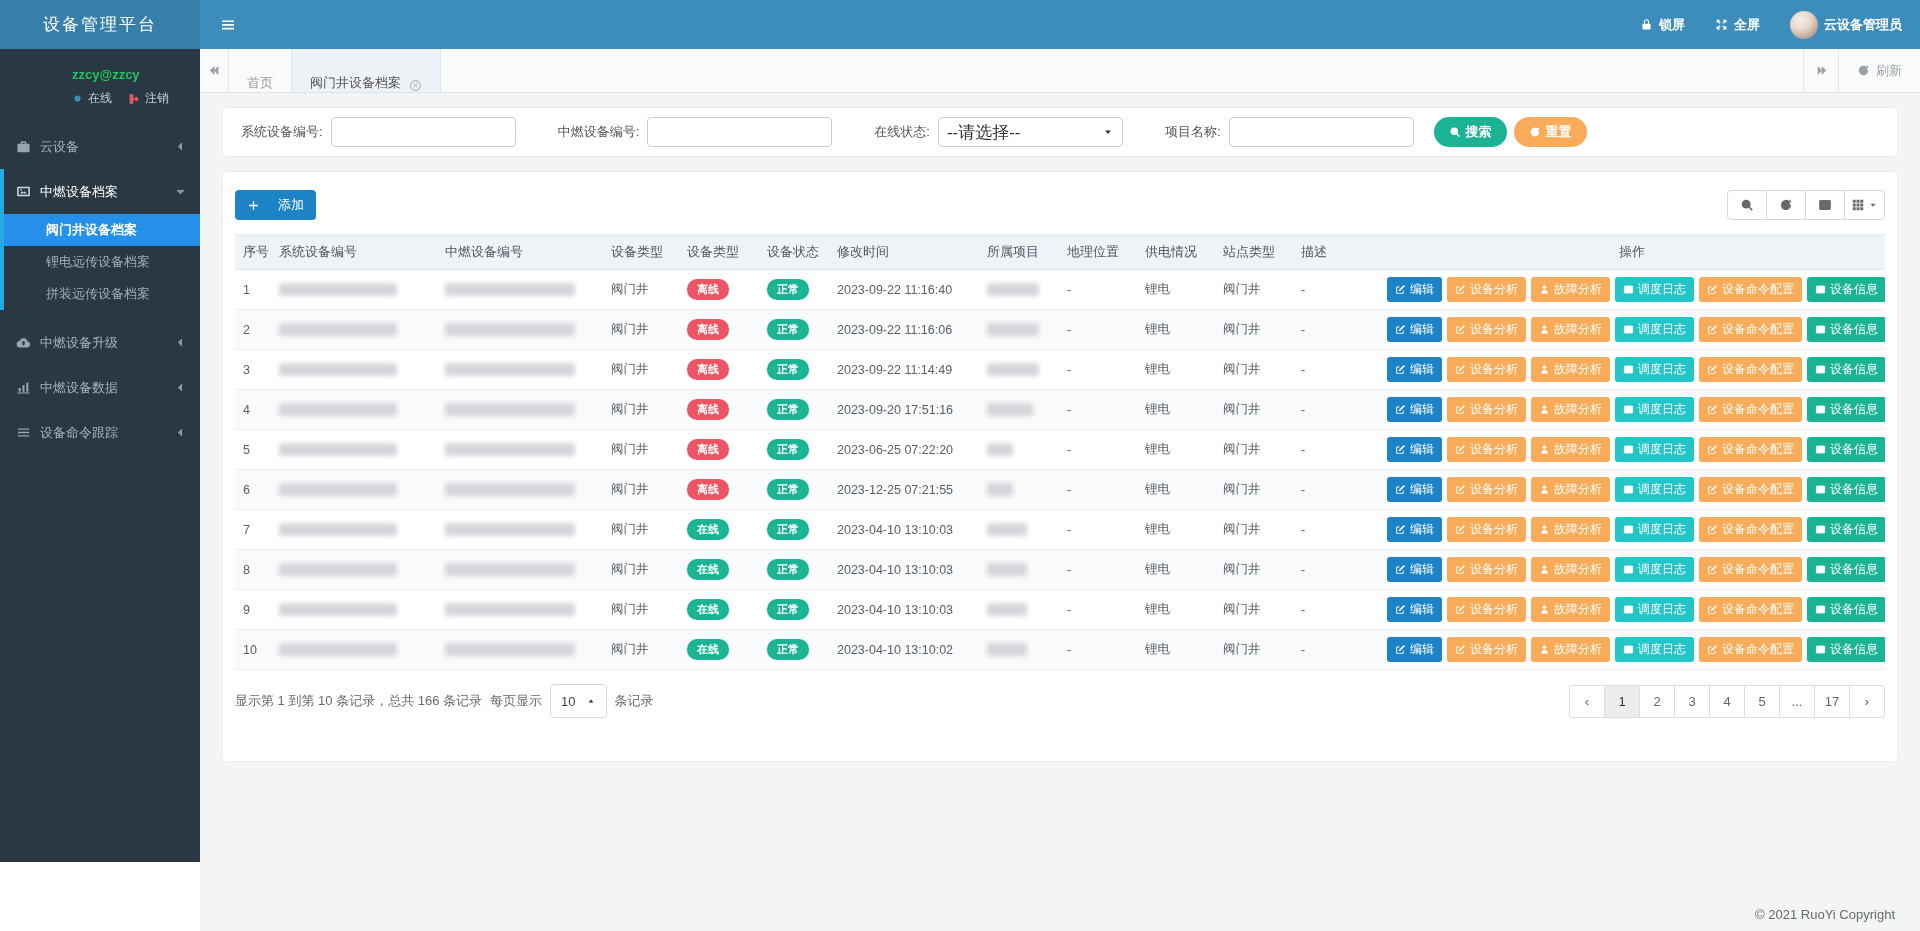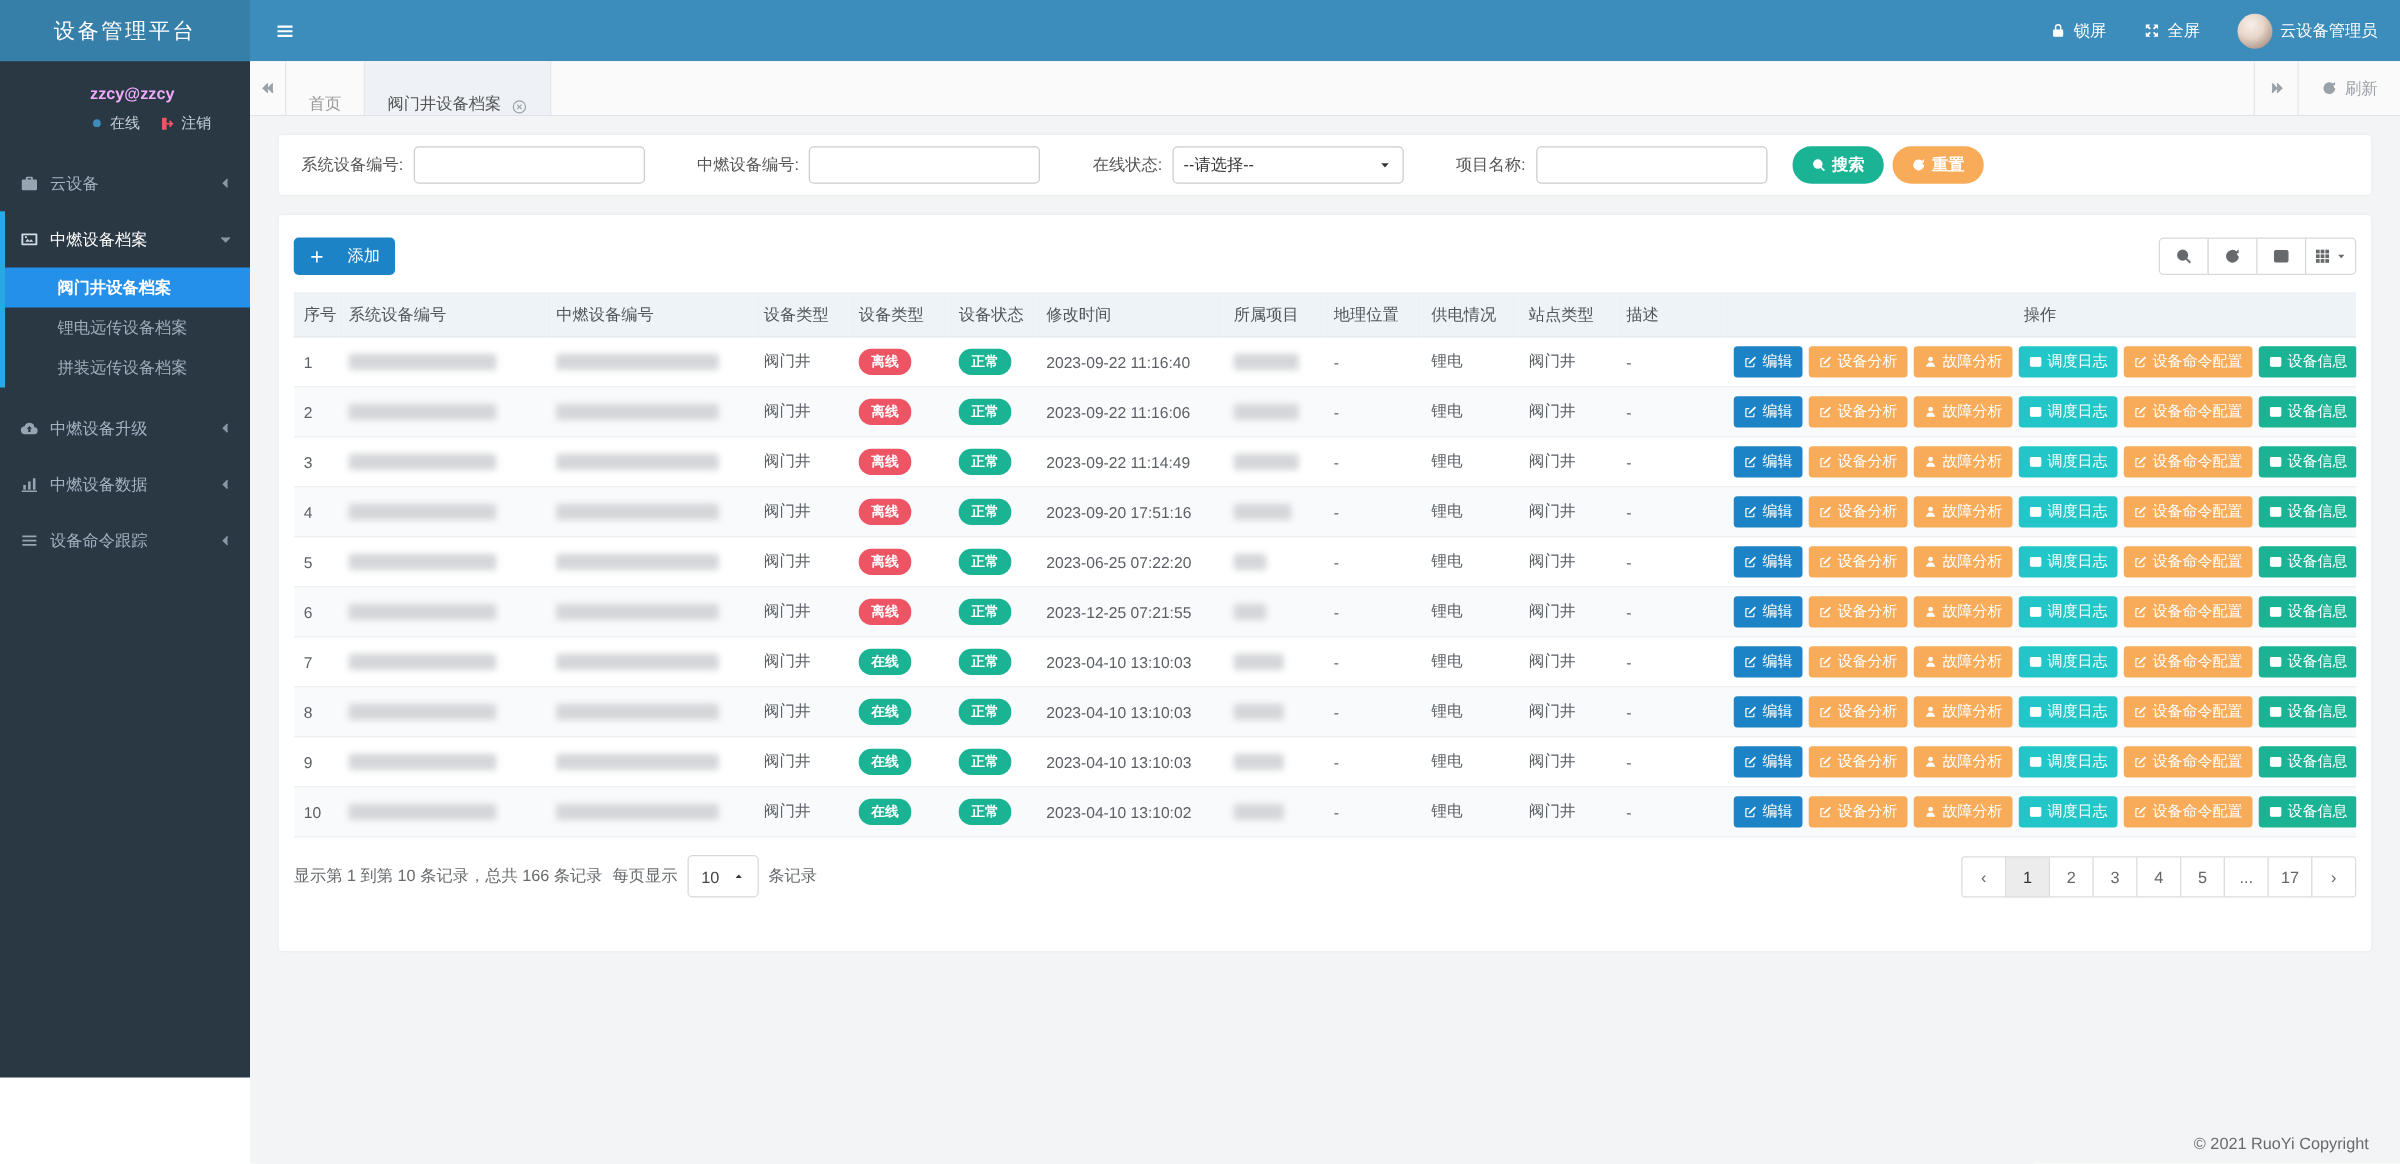--- a/index.html
+++ b/index.html
@@ -8,21 +8,21 @@
   .icon{display:inline-flex;align-items:center;justify-content:center}
   .icon svg{width:1em;height:1em;display:block;fill:currentColor}
 
   
   .sidebar{position:absolute;left:0;top:0;width:200px;height:862px;background:var(--c-sidebar)}
   .logo{height:49px;background:var(--c-logo);color:#fff;font-size:17px;display:flex;
         align-items:center;justify-content:center;letter-spacing:2px}
   .user-panel{display:flex;padding:13px 8px 12px 14px;gap:12px}
   .avatar{width:46px;height:46px;border-radius:50%;flex:none;
           background:radial-gradient(circle at 38% 32%,#f7efe9 0%,#e8d6c9 38%,#bda success 0,#b49e92 72%,#857366 100%)}
-  .u-name{color:#f0abfc;font-size:13px;font-weight:bold;margin:5px 0 8px}
+  .u-name{color:#22c55e;font-size:13px;font-weight:bold;margin:5px 0 8px}
   .u-status{display:flex;gap:16px;font-size:12px;color:#c7d0d6;align-items:center}
   .u-status .st{display:flex;gap:5px;align-items:center}
   .online-dot{color:#3c8dbc;font-size:11px}
   .logout-ic{color:var(--c-red);font-size:12px}
   .menu{margin-top:4px}
   .m-item{height:45px;display:flex;align-items:center;padding:0 14px 0 16px;color:#a7b1c2;
           font-size:13px;gap:9px;cursor:pointer}
   .m-item .m-ic{font-size:15px;color:#97a4b1}
   .m-item .chev{margin-left:auto;font-size:11px;color:#8a97a5}
   .m-section{border-left:4px solid var(--c-accent-strip)}
@@ -31,21 +31,21 @@
   .sub-item{height:32px;display:flex;align-items:center;padding-left:42px;color:#9fadba;
             font-size:13px;cursor:pointer}
   .sub-item.active{background:var(--c-menu-active);color:#fff;font-weight:bold}
   .m-gap{height:10px}
 
   
   .navbar{position:absolute;left:200px;top:0;right:0;height:49px;background:var(--c-navbar);
           display:flex;align-items:center;color:#fff}
   .burger{padding:0 20px;font-size:16px;display:flex;cursor:pointer}
   .nav-right{margin-left:auto;display:flex;align-items:center;gap:30px;padding-right:18px;font-size:13px}
-  .nav-item{display:flex;gap:6px;align-items:center;cursor:pointer;font-weight:normal}
+  .nav-item{display:flex;gap:6px;align-items:center;cursor:pointer;font-weight:bold}
   .nav-avatar{width:28px;height:28px;border-radius:50%;
           background:radial-gradient(circle at 38% 32%,#f7efe9 0%,#e8d6c9 40%,#b49e92 75%,#857366 100%)}
 
   
   .tabbar{position:absolute;left:200px;top:49px;right:0;height:44px;background:#fafafa;
           border-bottom:1px solid #e0e3e6;display:flex;align-items:stretch;box-sizing:border-box}
   .tab-nav-btn{width:28px;display:flex;align-items:center;justify-content:center;color:#9aa2a9;
                border-right:1px solid #e4e7ea;font-size:13px;cursor:pointer}
   .tab{display:flex;align-items:flex-end;padding:0 18px;font-size:13px;color:#999;
        border-right:1px solid #e4e7ea;cursor:pointer}
@@ -62,21 +62,21 @@
   .card{background:#fff;border-radius:4px;border:1px solid #ecedef;box-sizing:border-box}
 
   .search-card{height:50px;display:flex;align-items:center;padding:0 18px;margin-bottom:14px}
   .f-group{display:flex;align-items:center}
   .f-group + .f-group{margin-left:42px}
   .f-label{font-size:13px;color:#555;margin-right:8px;white-space:nowrap}
   .f-input{width:185px;height:30px;border:1px solid #ccc;border-radius:4px;box-sizing:border-box;
            padding:0 8px;font-size:13px;color:#555;background:#fff;outline:none}
   .f-select{position:relative;width:185px;height:30px;border:1px solid #ccc;border-radius:4px;
             box-sizing:border-box;display:flex;align-items:center;justify-content:space-between;
-            padding:0 8px;font-size:13px;color:#333;background:#fff;cursor:pointer}
+            padding:0 8px;font-size:17px;color:#333;background:#fff;cursor:pointer}
   .f-select .icon{font-size:12px;color:#333}
   .search-btns{margin-left:20px;display:flex;gap:7px}
   .pill-btn{height:30px;border-radius:16px;border:none;color:#fff;font-size:13px;font-weight:bold;
             display:flex;align-items:center;gap:5px;padding:0 15px;cursor:pointer}
   .pill-btn .icon{font-size:12px}
   .btn-search{background:var(--c-green)}
   .btn-reset{background:var(--c-orange)}
 
   .main-card{height:591px;padding:18px 12px 0;position:relative}
   .tool-row{display:flex;align-items:center}

